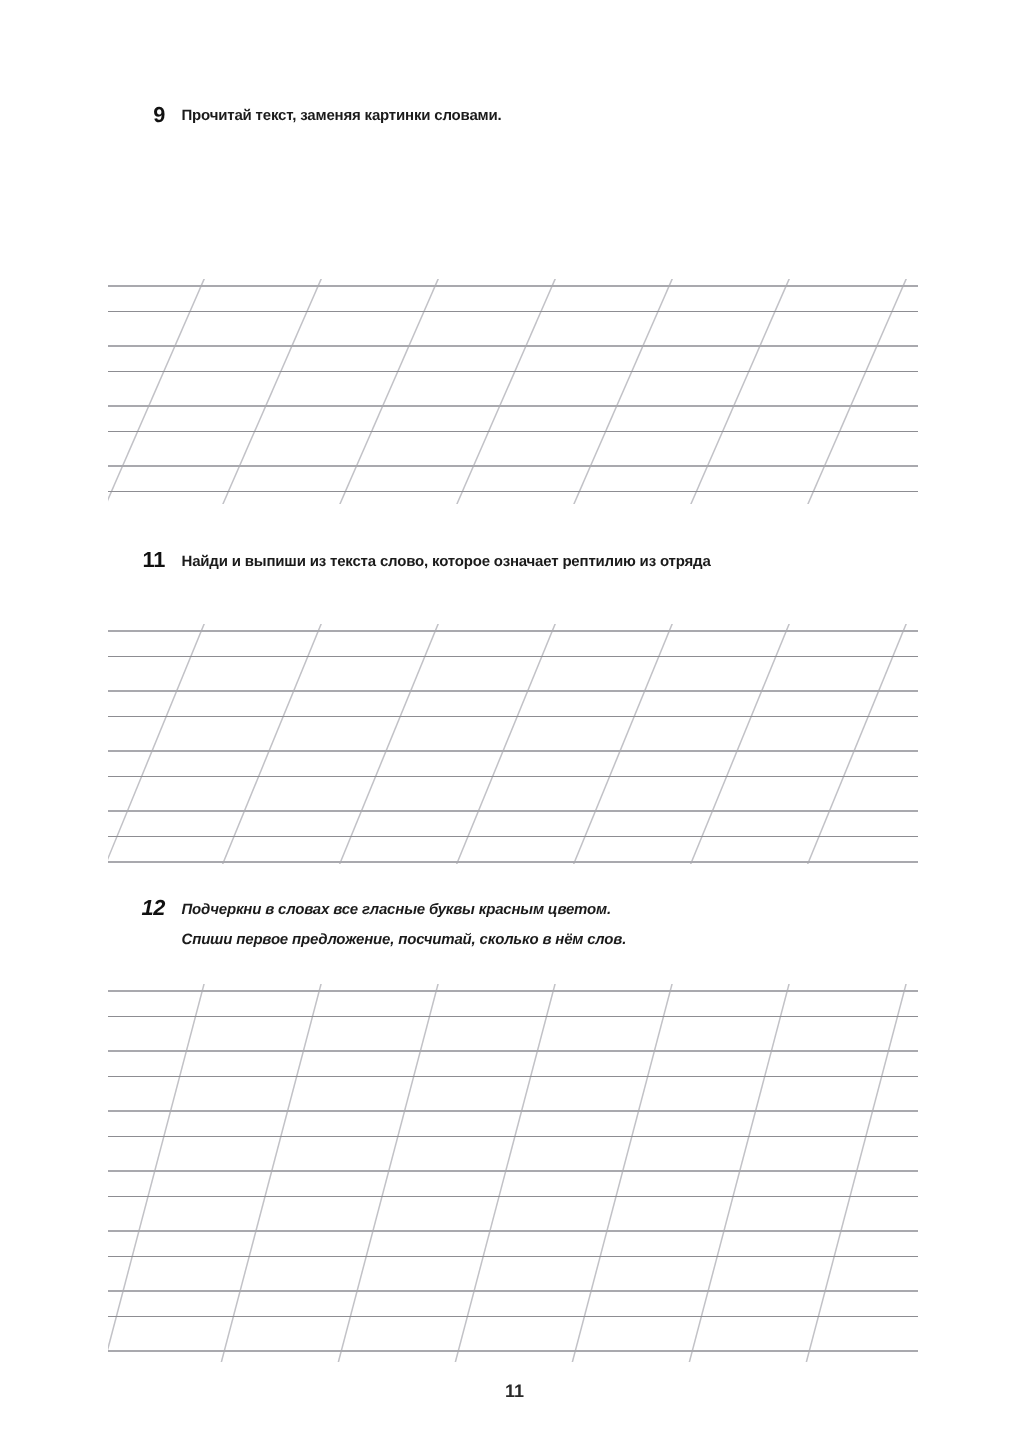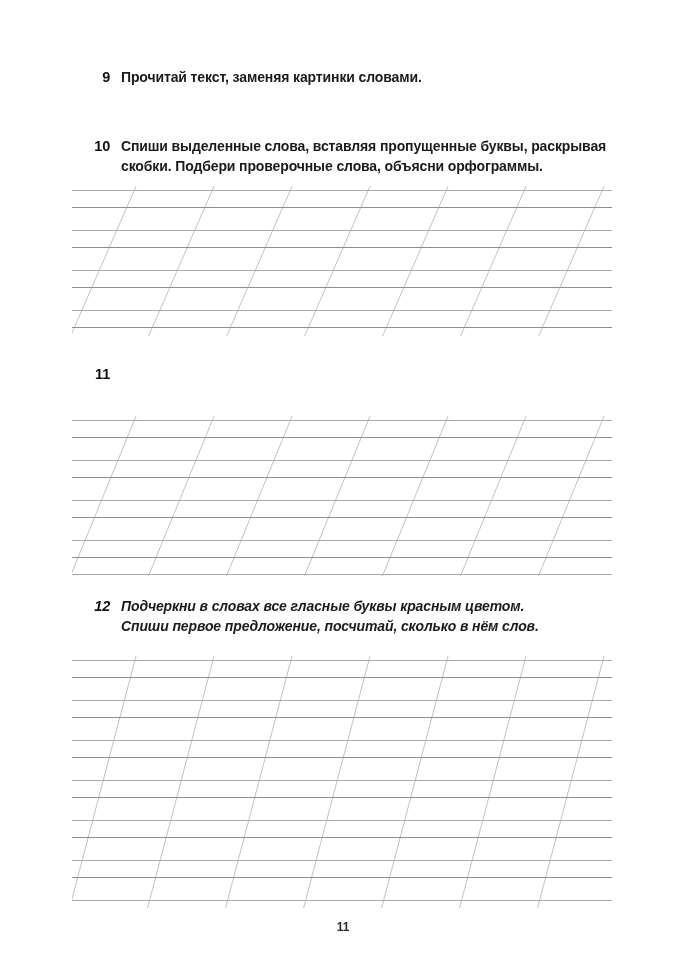--- a/index.html
+++ b/index.html
@@ -36,21 +36,21 @@
     font-size: 14.5px;
     line-height: 19.5px;
     color: #111111;
     letter-spacing: -0.2px;
   }
   .task-body {
     flex: 1 1 auto;
     padding-left: 11px;
   }
   .task-line {
-    font-size: 14px;
+    font-size: 10px;
     line-height: 19.5px;
     font-weight: bold;
     color: #1b1b1b;
     white-space: nowrap;
     letter-spacing: -0.12px;
   }
 
   #task-9  { top: 68px; }
   #task-10 { top: 137px; }
   #task-11 { top: 365px; }
@@ -102,27 +102,20 @@
 
 <div class="page">
 
   <div class="task" id="task-9">
     <div class="task-num">9</div>
     <div class="task-body">
       <div class="task-line">Прочитай текст, заменяя картинки словами.</div>
     </div>
   </div>
 
-  <div class="task" id="task-10">
-    <div class="task-num">10</div>
-    <div class="task-body">
-      <div class="task-line">Спиши выделенные слова, вставляя пропущенные буквы, раскрывая</div>
-      <div class="task-line">скобки. Подбери проверочные слова, объясни орфограммы.</div>
-    </div>
-  </div>
 
   <div class="rule-block" id="rules-1">
     <svg viewBox="0 0 540 150" preserveAspectRatio="none">
       <g class="slants">
           <line x1="-4" y1="156" x2="66.72" y2="-6" class="slant"></line>
           <line x1="74" y1="156" x2="144.72" y2="-6" class="slant"></line>
           <line x1="152" y1="156" x2="222.72" y2="-6" class="slant"></line>
           <line x1="230" y1="156" x2="300.72" y2="-6" class="slant"></line>
           <line x1="308" y1="156" x2="378.72" y2="-6" class="slant"></line>
           <line x1="386" y1="156" x2="456.72" y2="-6" class="slant"></line>
@@ -138,20 +131,21 @@
           <line x1="0" y1="101.5" x2="540" y2="101.5" class="hline"></line>
           <line x1="0" y1="124.5" x2="540" y2="124.5" class="hline soft"></line>
           <line x1="0" y1="141.5" x2="540" y2="141.5" class="hline"></line>
         </g>
     </svg>
   </div>
 
   <div class="task" id="task-11">
     <div class="task-num">11</div>
     <div class="task-body">
+      <div class="task-line">Найди и выпиши из текста слово, которое означает рептилию из отряда</div>
     </div>
   </div>
 
   <div class="rule-block" id="rules-2">
     <svg viewBox="0 0 540 160" preserveAspectRatio="none">
       <g class="slants">
           <line x1="-4" y1="166" x2="66.55" y2="-6" class="slant"></line>
           <line x1="74" y1="166" x2="144.55" y2="-6" class="slant"></line>
           <line x1="152" y1="166" x2="222.55" y2="-6" class="slant"></line>
           <line x1="230" y1="166" x2="300.55" y2="-6" class="slant"></line>

